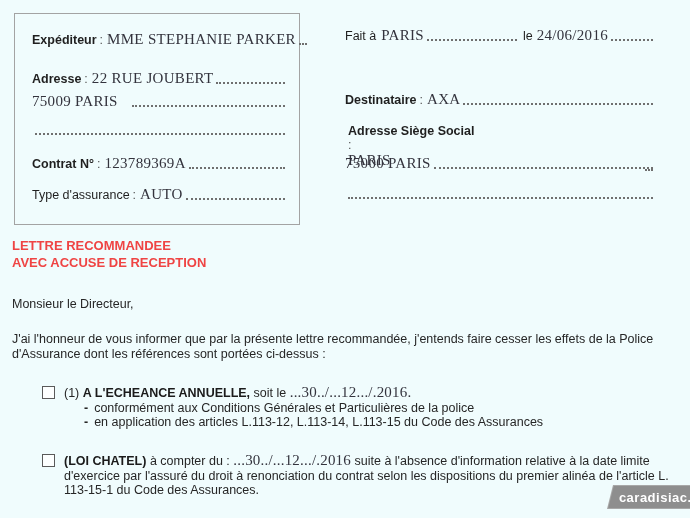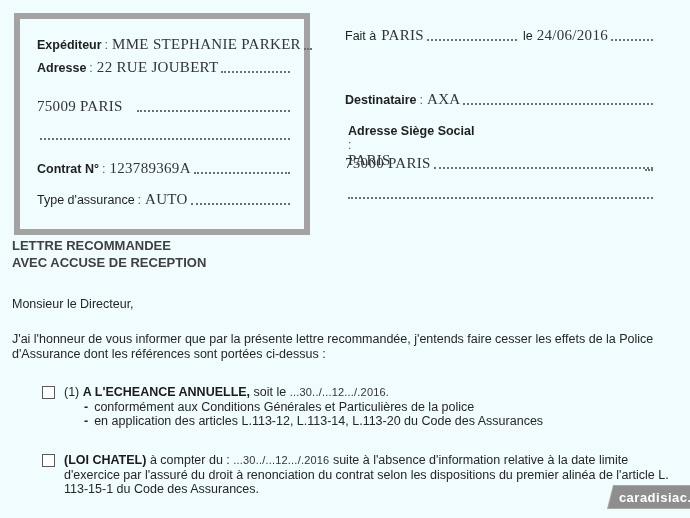--- a/index.html
+++ b/index.html
@@ -27,43 +27,43 @@
     margin:0 2px 3px 3px;
     align-self:flex-end;
     height:0;
     min-width:8px;
   }
   .leader.fixed{flex:0 0 auto;}
   
   #sender-box{
     position:absolute;left:14px;top:13px;
     width:284px;height:210px;
-    border:6px solid #a3a3a3;
+    border:1px solid #a3a3a3;
   }
   #sender-box .row{position:absolute;left:17px;right:12px;}
   
   #right-col .row{position:absolute;left:345px;width:310px;}
   
   .abs{position:absolute;}
-  .title-line{font-weight:bold;font-size:13px;line-height:17px;color:#404040;}
+  .title-line{font-weight:bold;font-size:13px;line-height:17px;color:#ef4444;}
   .body-text{line-height:15px;}
   
   .option{position:absolute;display:flex;align-items:flex-start;}
   .checkbox{
     flex:0 0 auto;
     width:11px;height:11px;
     border:1px solid #5a5a5a;
     background:#fdffff;
     margin-top:1px;
   }
   .option-text{margin-left:9px;line-height:14.5px;}
   .opt-bold{font-weight:bold;color:#1b1b1b;}
   .opt-date{
-    font-family:Liberation Sans, sans-serif;
-    font-size:11px;color:#33333d;letter-spacing:.2px;
+    font-family:Liberation Serif, serif;
+    font-size:15px;color:#33333d;letter-spacing:.2px;
   }
   .bullet-line{display:flex;}
   .bullet-dash{margin:0 6px 0 20px;font-weight:bold;}
   
   #watermark{
     position:absolute;left:611px;top:486px;
     width:95px;height:22px;
     background:#8e8e8e;
     transform:skewX(-14deg);
     display:flex;align-items:center;
@@ -81,21 +81,21 @@
 
 <div id="page">
 
   <div id="sender-box">
     <div class="row" style="top:17px;">
       <span class="lbl">Expéditeur</span>
       <span class="colon">:</span>
       <span class="val">MME STEPHANIE PARKER</span>
       <span class="leader"></span>
     </div>
-    <div class="row" style="top:40px;justify-content:space-between;">
+    <div class="row" style="top:56px;justify-content:space-between;">
       <span class="lbl">Adresse</span>
       <span class="colon">:</span>
       <span class="val">22 RUE JOUBERT</span>
       <span class="leader"></span>
     </div>
     <div class="row" style="top:79px;gap:11px;">
       <span class="val">75009 PARIS</span>
       <span class="leader"></span>
     </div>
     <div class="row" style="top:110px;height:14px;">
@@ -162,21 +162,21 @@
         <span class="opt-bold">A L'ECHEANCE ANNUELLE,</span>
         <span>soit le</span>
         <span class="opt-date">...30../...12.../.2016.</span>
       </div>
       <div class="bullet-line">
         <span class="bullet-dash">-</span>
         <span>conformément aux Conditions Générales et Particulières de la police</span>
       </div>
       <div class="bullet-line">
         <span class="bullet-dash">-</span>
-        <span>en application des articles L.113-12, L.113-14, L.113-20 du Code des Assurances</span>
+        <span>en application des articles L.113-12, L.113-14, L.113-15 du Code des Assurances</span>
       </div>
     </div>
   </div>
 
   <div class="option" style="left:42px;top:453px;width:630px;">
     <span class="checkbox"></span>
     <div class="option-text" style="width:612px;">
       <div>
         <span class="opt-bold">(LOI CHATEL)</span>
         <span>à compter du :</span>

